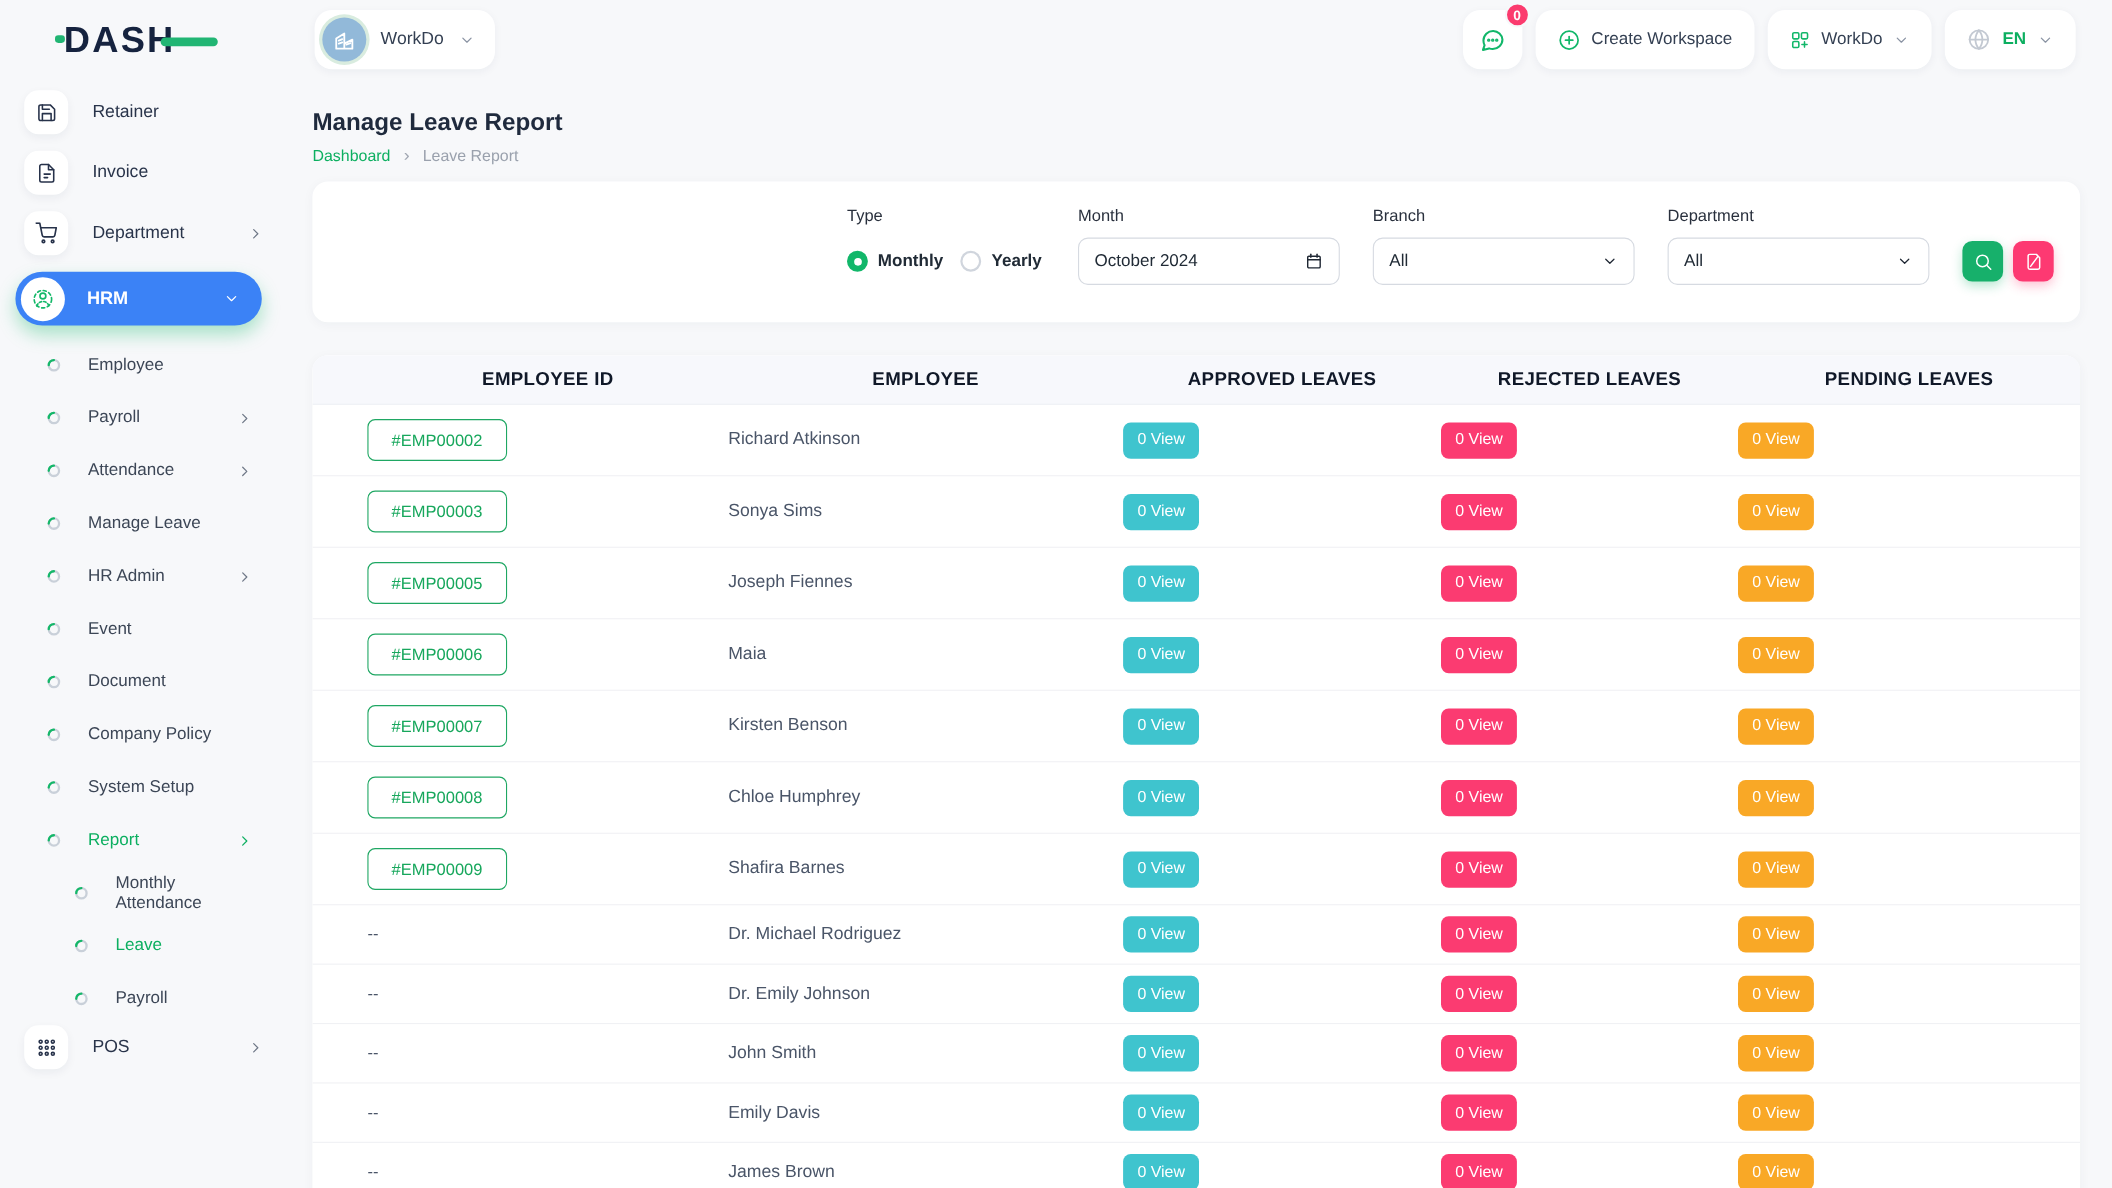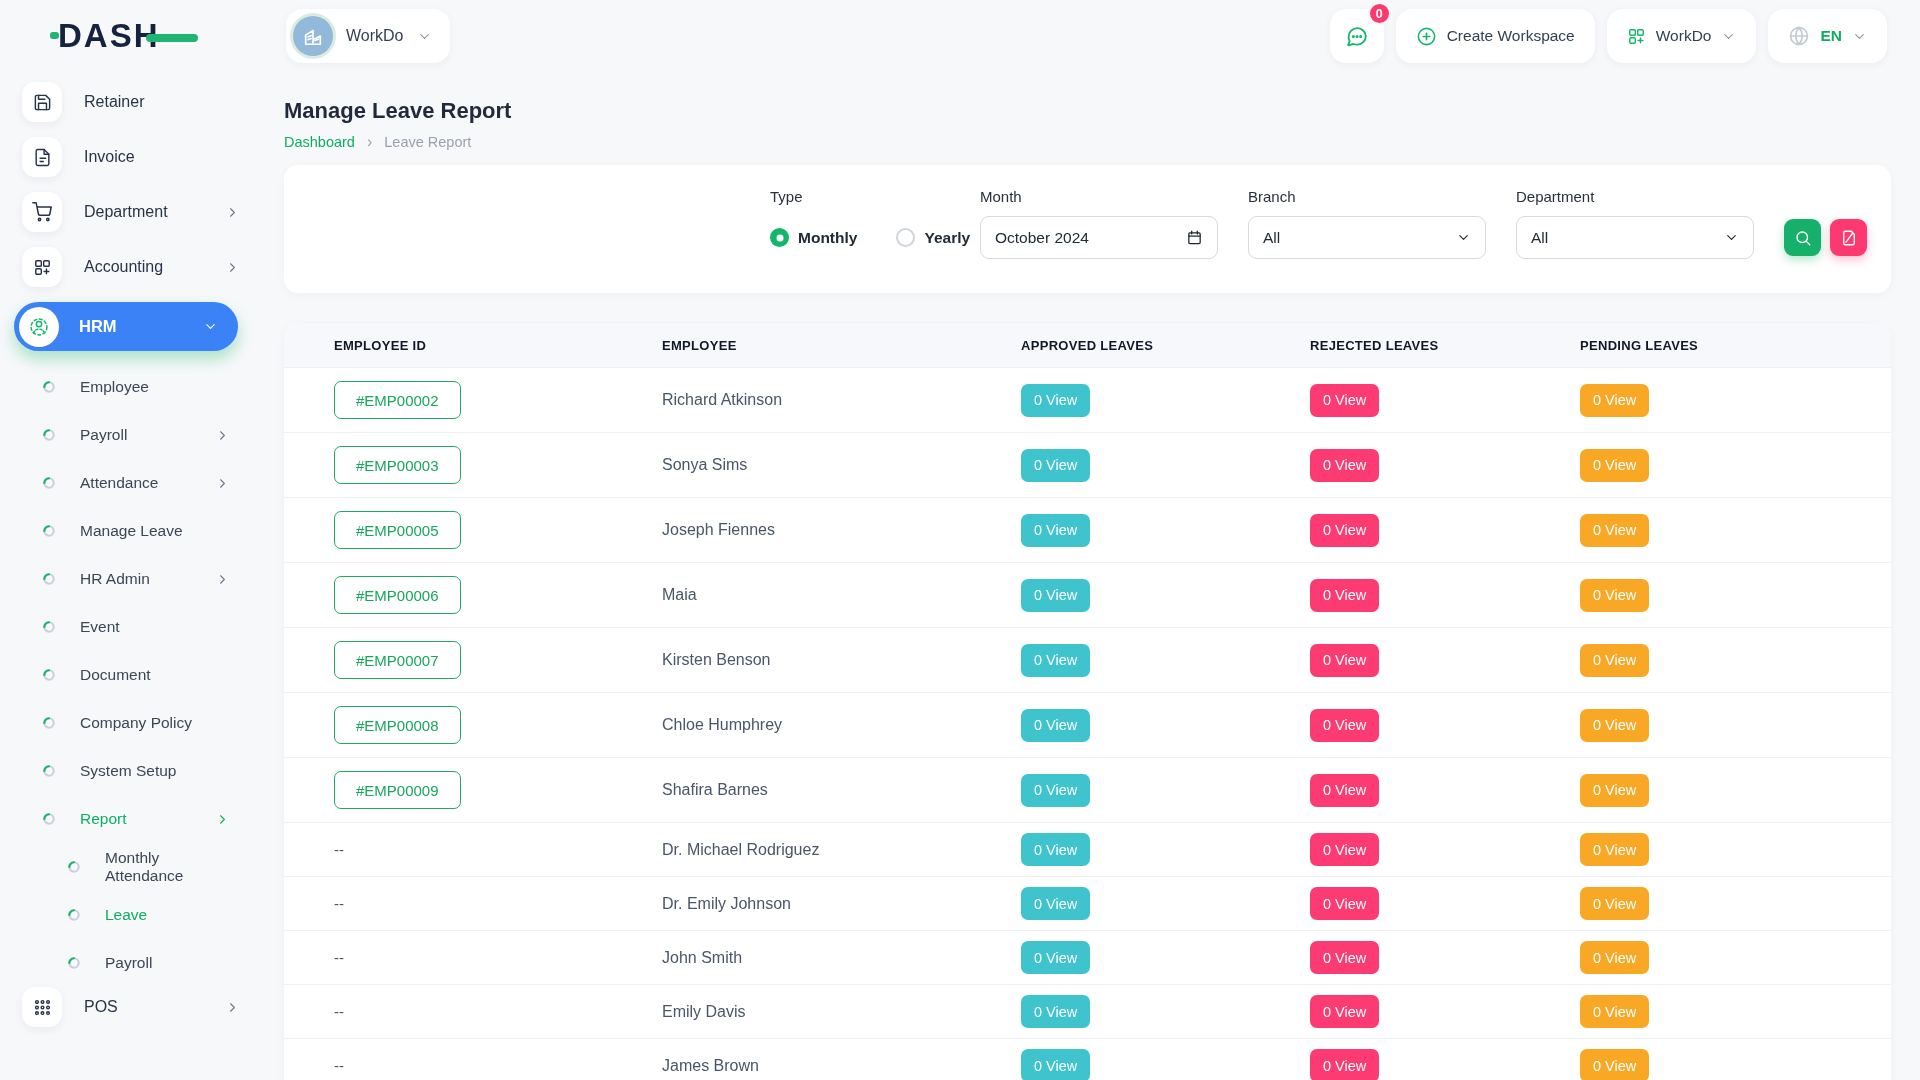--- a/index.html
+++ b/index.html
@@ -60,42 +60,42 @@
   .breadcrumb .home { color:#0caf60; cursor:pointer; }
   .breadcrumb .sep { color:#a0a6b1; font-size:16px; }
   .breadcrumb .cur { color:#9aa1ad; }
 
   .card { background:#fff; border-radius:14px; box-shadow:0 2px 10px rgba(24,39,75,.04); }
 
   
   .filter-card { margin-top:14px; height:128px; display:flex; align-items:flex-start; justify-content:flex-end; gap:30px; padding:23px 24px 0 24px; }
   .f-group { display:flex; flex-direction:column; }
   .f-label { font-size:15px; color:#29303d; margin-bottom:11px; }
-  .radio-row { display:flex; align-items:center; gap:39px; height:43px; }
+  .radio-row { display:flex; align-items:center; gap:16px; height:43px; }
   .radio-opt { display:flex; align-items:center; gap:9px; cursor:pointer; }
   .radio-opt .dot { width:19px; height:19px; border-radius:50%; border:2px solid #d0d5dd; background:#fff; position:relative; }
   .radio-opt.selected .dot { border-color:#12b76a; background:#12b76a; }
   .radio-opt.selected .dot::after { content:""; position:absolute; left:50%; top:50%; width:7px; height:7px; border-radius:50%; background:#fff; transform:translate(-50%,-50%); }
   .radio-opt .r-lbl { font-size:15.5px; font-weight:600; color:#212b36; }
 
   .field { height:43px; border:1px solid #d6dae1; border-radius:9px; display:flex; align-items:center; padding:0 14px; font-size:15.5px; color:#212b36; background:#fff; cursor:pointer; }
   .field .val { flex:1; }
   .field .f-ico { color:#1f2733; }
   .w-month { width:238px;gap:16px; }
   .w-select { width:238px; }
   .btn-row { display:flex; gap:9px; align-items:center; height:43px; }
   .sq-btn { width:37px; height:37px; border-radius:9px; display:flex; align-items:center; justify-content:center; color:#fff; cursor:pointer; border:none; }
   .sq-btn.green { background:#17b06b; box-shadow:0 4px 10px rgba(23,176,107,.3); }
   .sq-btn.pink { background:#fd3972; box-shadow:0 4px 10px rgba(253,57,114,.3); }
 
   
   .table-card { margin-top:30px; overflow:hidden; padding-bottom:20px; }
   .tgrid { display:grid; grid-template-columns:328px 359px 289px 270px 1fr; align-items:center; padding-left:50px; }
   .thead { background:#f7f8fc; height:45px; border-bottom:1px solid #eef0f4; }
-  .thead .th { font-size:13px; font-weight:700; color:#101828; letter-spacing:.3px; }
+  .thead .th { font-size:17px; font-weight:700; color:#101828; letter-spacing:.3px;text-align:center; }
   .trow { border-bottom:1px solid #f0f1f4; }
   .trow.tall { height:65px; }
   .trow.short { height:54px; }
   .emp-badge { display:inline-flex; align-items:center; justify-content:center; height:38px; padding:0 21px; border:1px solid #1fa763; color:#17a75c; border-radius:7px; font-size:15px; background:#fff; cursor:pointer; width:max-content; }
   .dash-cell { font-size:15px; color:#4a5568; }
   .emp-name { font-size:16px; color:#4a5568; }
   .view-btn { display:inline-flex; align-items:center; justify-content:center; height:33px; padding:0 13px; border-radius:7px; color:#fff; font-size:14.5px; font-weight:500; cursor:pointer; border:none; width:max-content; }
   .view-btn.teal { background:#3fc4ce; }
   .view-btn.pink { background:#fb3b71; }
   .view-btn.orange { background:#f9a826; }
@@ -225,37 +225,20 @@
         </span>
     <span class="lbl">Department</span>
     <span class="chev ico">
           <svg width="15" height="15" viewBox="0 0 24 24" stroke-width="2.4">
             <polyline points="9 6 15 12 9 18"></polyline>
           </svg>
         </span>
   </div>
 
 
-  <div class="side-item">
-    <span class="sq ico icon-slot">
-          <svg width="19" height="19" viewBox="0 0 24 24">
-            <rect x="3.5" y="3.5" width="7" height="7" rx="1.5"></rect>
-            <rect x="3.5" y="13.5" width="7" height="7" rx="1.5"></rect>
-            <rect x="13.5" y="3.5" width="7" height="7" rx="1.5"></rect>
-            <line x1="17" y1="14" x2="17" y2="20"></line>
-            <line x1="14" y1="17" x2="20" y2="17"></line>
-          </svg>
-        </span>
-    <span class="lbl">Accounting</span>
-    <span class="chev ico">
-          <svg width="15" height="15" viewBox="0 0 24 24" stroke-width="2.4">
-            <polyline points="9 6 15 12 9 18"></polyline>
-          </svg>
-        </span>
-  </div>
 </div>
 
   <div class="hrm-pill">
     <span class="circ ico">
         <span>
           <svg width="20" height="20" viewBox="0 0 24 24">
             <circle cx="12" cy="8.5" r="3.2"></circle>
             <path d="M5.5 19.5c.8-3.2 3.4-5 6.5-5s5.7 1.8 6.5 5" stroke-dasharray="2.6 2.2"></path>
             <circle cx="12" cy="12" r="9.5" stroke-dasharray="3.4 3"></circle>
           </svg>

